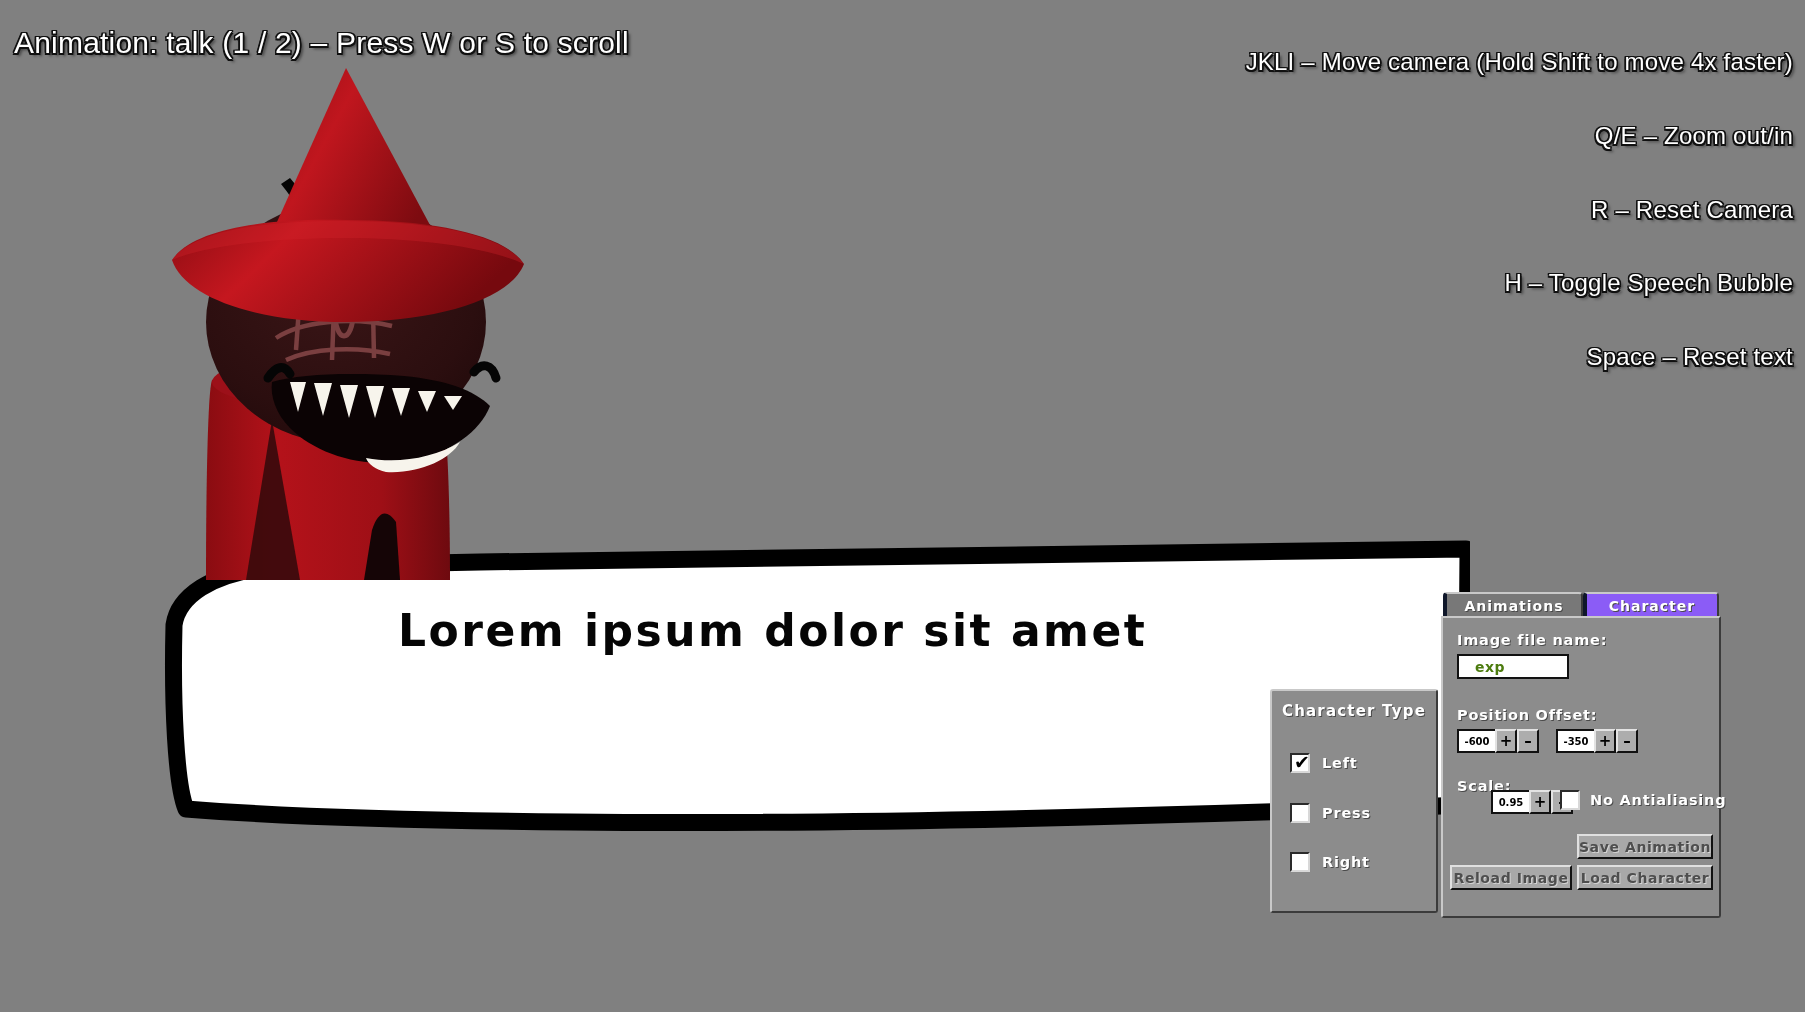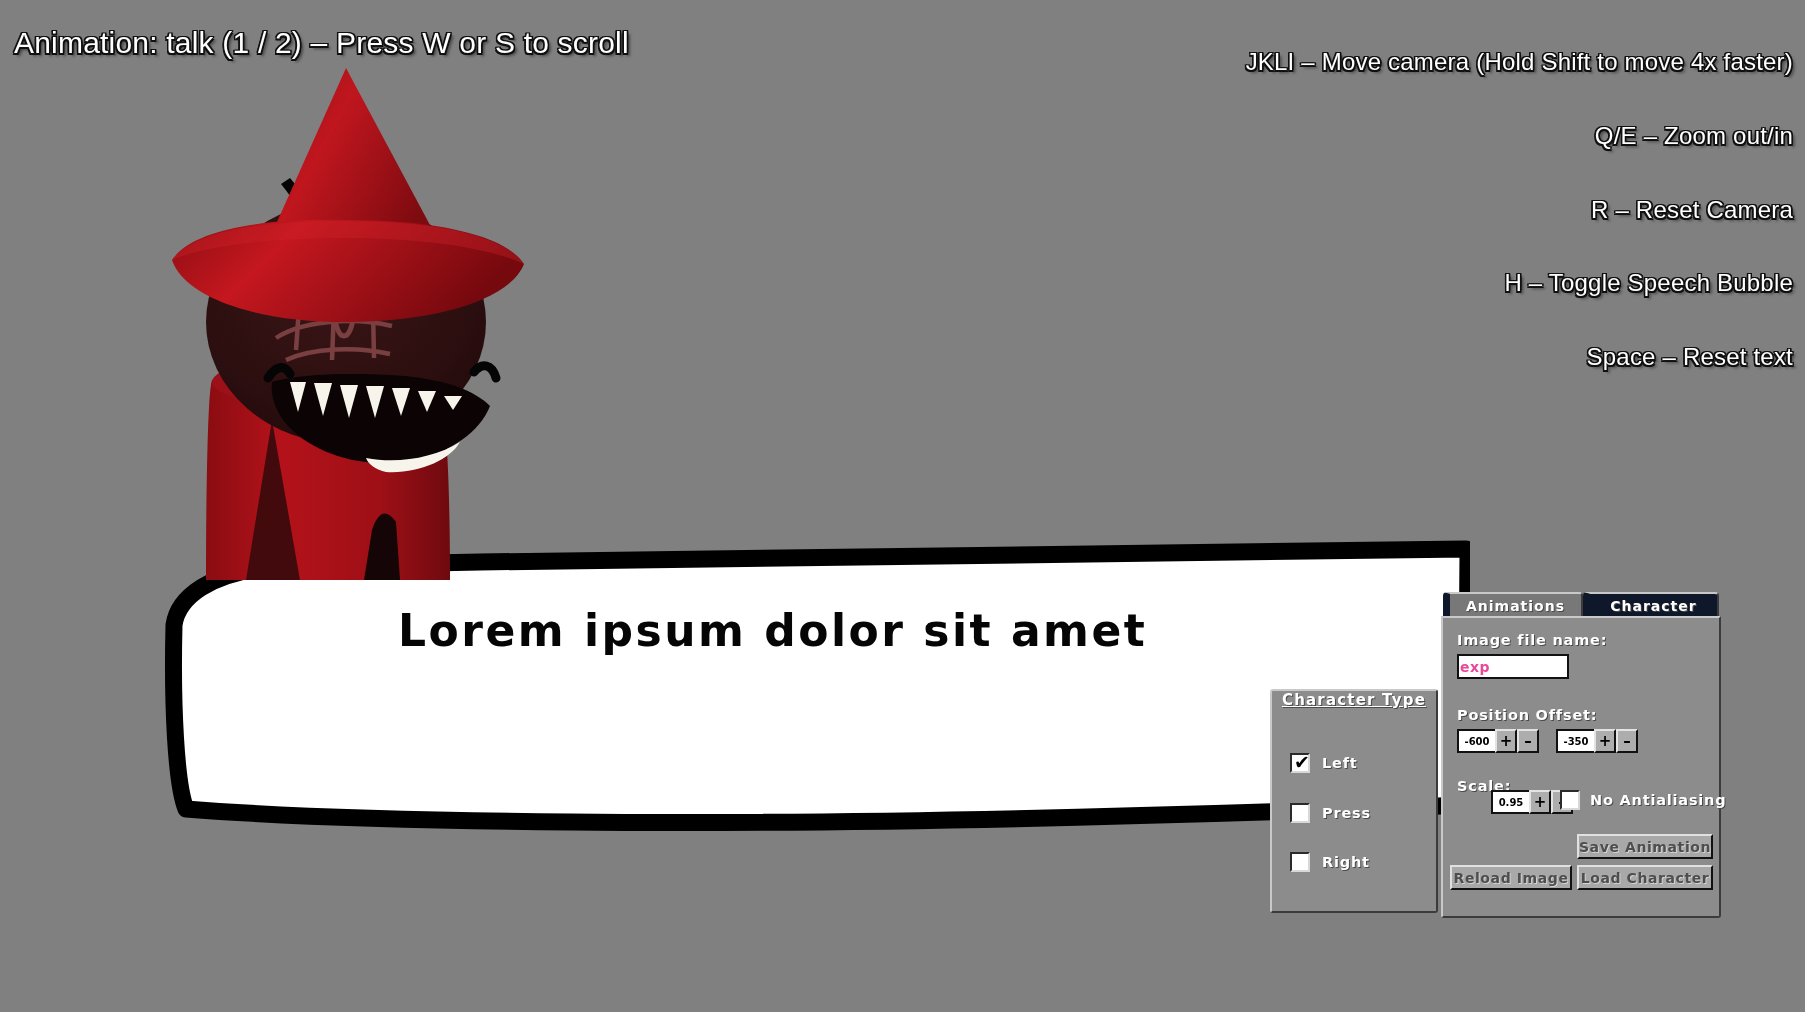--- a/index.html
+++ b/index.html
@@ -121,49 +121,49 @@
     display: flex;
     align-items: center;
     justify-content: center;
     color: #ffffff;
     font-family: "DejaVu Sans", sans-serif;
     font-weight: 700;
     font-size: 14px;
     letter-spacing: 1px;
     text-shadow: 1px 1px 0 #4a4a4a;
     border-top: 2px solid #c9c9c9;
-    border-left: 7px solid #0f172a;
+    border-left: 4px solid #0f172a;
     border-right: 2px solid #3b3b3b;
     border-radius: 4px 4px 0 0;
   }
   .tab.inactive { background: #787878; width: 140px; }
-  .tab.active   { background: #0f172a; width: 136px; border-right: 2px solid #3b3b3b; }
+  .tab.active   { background: #8b5cf6; width: 136px; border-right: 2px solid #3b3b3b; }
 
   #character-panel {
     left: 1441px; top: 616px;
     width: 280px; height: 302px;
     border-radius: 0 0 3px 3px;
   }
   #charactertype-panel {
     left: 1270px; top: 689px;
     width: 168px; height: 224px;
     border-radius: 3px;
   }
 
   .textfield {
     background: #ffffff;
     border: 2px solid #111111;
-    color: #ec4899;
+    color: #4d7c0f;
     font-family: "DejaVu Sans", sans-serif;
     font-weight: 700;
     font-size: 14px;
     letter-spacing: 0.5px;
     display: flex;
     align-items: center;
-    padding-left: 1px;
+    padding-left: 16px;
   }
   .numfield {
     background: #ffffff;
     border: 2px solid #111111;
     border-right: none;
     color: #000000;
     font-family: "DejaVu Sans", sans-serif;
     font-weight: 700;
     font-size: 10px;
     height: 24px;
@@ -339,21 +339,21 @@
 
   <div class="hud" id="anim-status">Animation: talk (1 / 2) – Press W or S to scroll</div>
 
   <div class="hud hud-right" id="help-0">JKLI – Move camera (Hold Shift to move 4x faster)</div>
   <div class="hud hud-right" id="help-1">Q/E – Zoom out/in</div>
   <div class="hud hud-right" id="help-2">R – Reset Camera</div>
   <div class="hud hud-right" id="help-3">H – Toggle Speech Bubble</div>
   <div class="hud hud-right" id="help-4">Space – Reset text</div>
 
   <div class="panel" id="charactertype-panel">
-    <div class="panel-title" style="text-decoration:underline;">Character Type</div>
+    <div class="panel-title" style="margin-top:11px;">Character Type</div>
 
     <div class="checkrow" style="position:absolute;left:18px;top:62px;">
       <span class="checkbox">
         <span class="tick">✔</span>
       </span>
       <span class="widget-label">Left</span>
     </div>
 
     <div class="checkrow" style="position:absolute;left:18px;top:112px;">
       <span class="checkbox">

